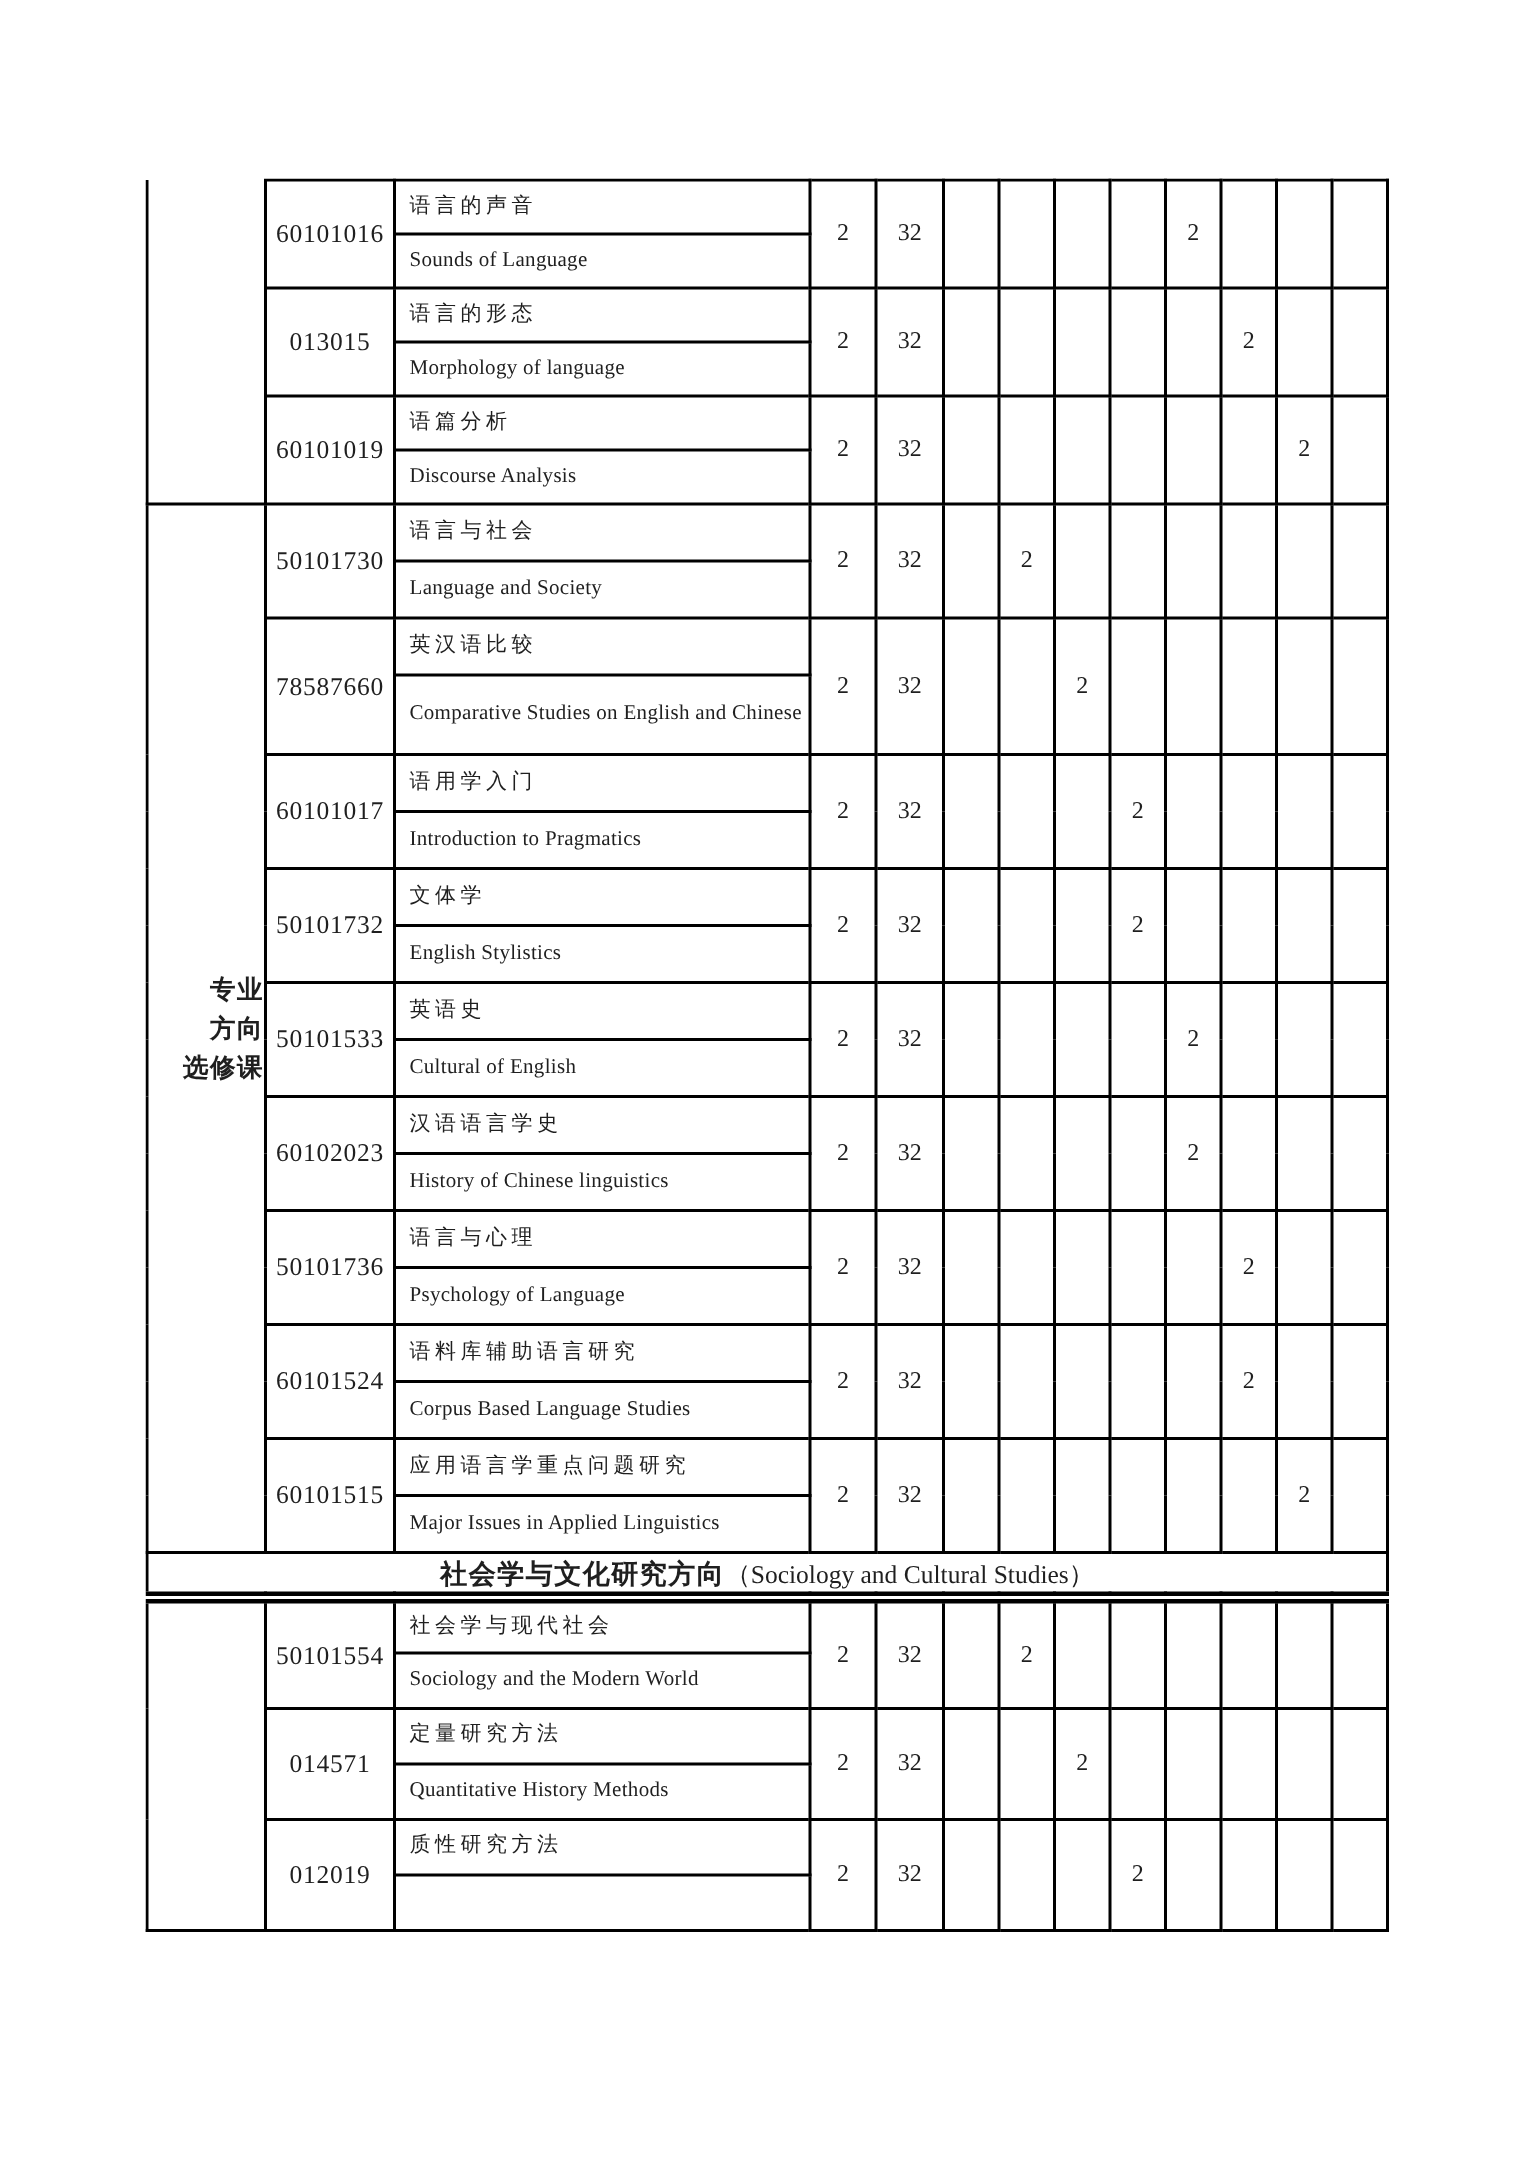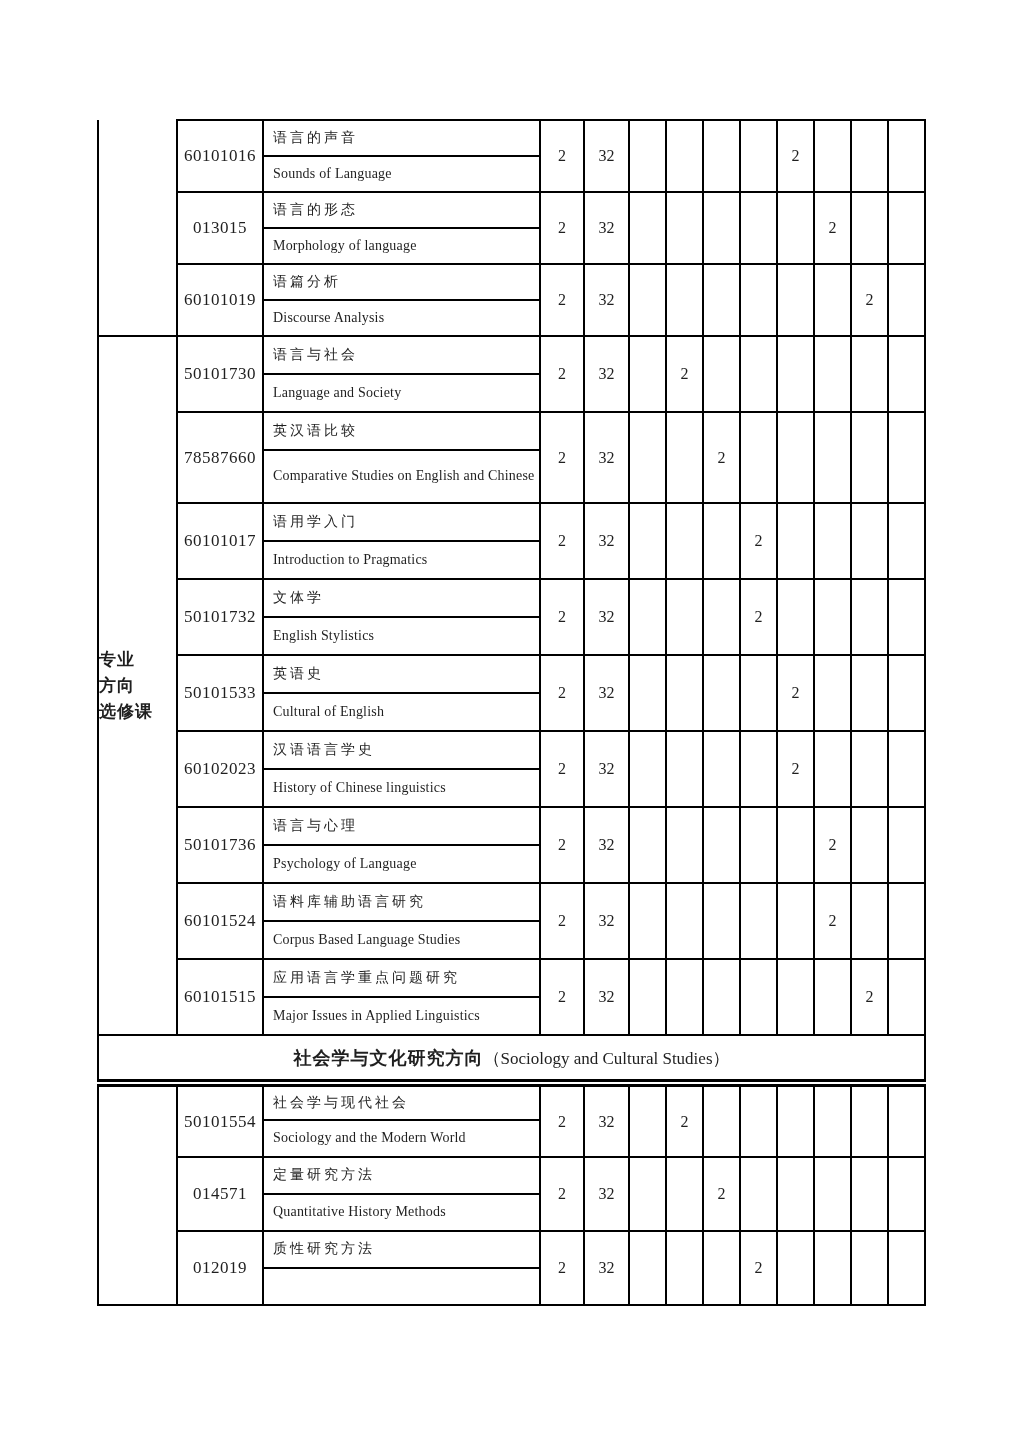--- a/index.html
+++ b/index.html
@@ -29,21 +29,21 @@
   td{
     border:2px solid #000000;
     vertical-align:middle;
     padding:0;
     overflow:hidden;
     background:#ffffff;
   }
   
   td.cat-a{border-top:none;}
   td.cat{
-    text-align:left;
+    text-align:right;
     font-family:var(--sans);
     font-weight:bold;
     font-size:17px;
     letter-spacing:1px;
     line-height:26px;
   }
   td.cat span{display:block;}
   td.code{
     text-align:center;
     font-size:17px;
@@ -59,21 +59,21 @@
   td.zh-name{letter-spacing:3px;}
   td.en-name{letter-spacing:0.2px;}
   td.num{
     text-align:center;
     font-size:16px;
   }
   tbody.secA tr{height:36px;}
   tbody.secB tr{height:38px;}
   tbody.secC tr{height:37px;}
   tr.tall{height:53px !important;}
-  tr.divider-row{height:48px;}
+  tr.divider-row{height:30px;}
   td.divider-cell{
     text-align:center;
     border-bottom:8px double #000000;
   }
   .div-zh{
     font-family:var(--sans);
     font-weight:bold;
     font-size:18px;
     letter-spacing:1px;
   }

